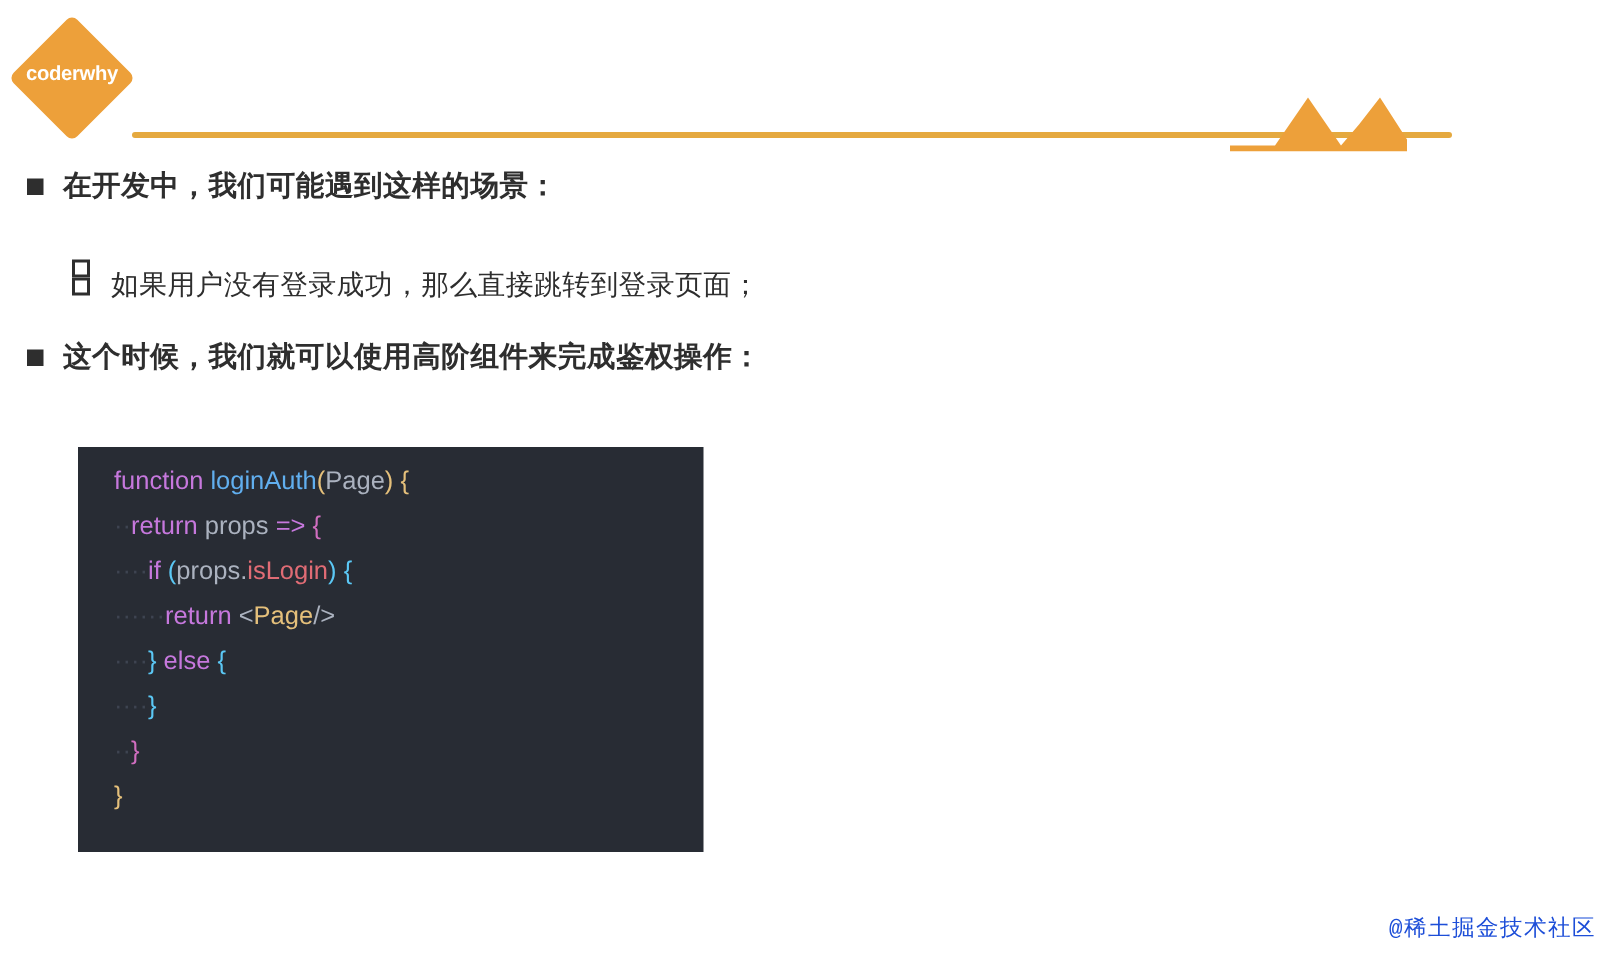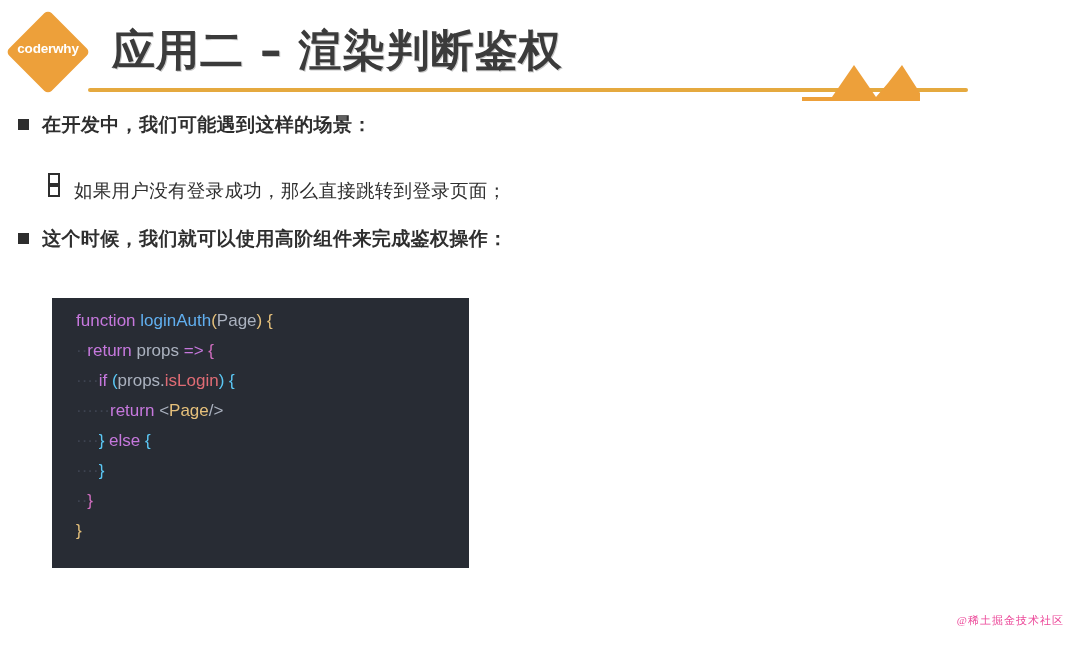--- a/index.html
+++ b/index.html
@@ -16,20 +16,21 @@
     color: #333333;
   }
 
   
   .slide-header {
     position: absolute;
     left: 0;
     top: 0;
     width: 920px;
     height: 100px;
+    padding-left: 18px;
   }
 
   .logo-badge {
     position: absolute;
     left: 9px;
     top: 13px;
     width: 78px;
     height: 78px;
   }
   .logo-diamond {
@@ -173,37 +174,36 @@
 
   .ind-guide {
     color: #3e4451;
   }
 
   
   .watermark {
     position: absolute;
     right: 14px;
     bottom: 22px;
-    font-size: 11px;
-    color: #ec4899;
+    font-size: 15px;
+    color: #1d4ed8;
     letter-spacing: 1px;
-    font-family: Liberation Serif, serif;
+    font-family: Liberation Mono, monospace;
   }
 </style>
 </head>
 <body>
 
 <div class="slide-header">
 
   <div class="logo-badge">
     <div class="logo-diamond"></div>
     <div class="logo-text">coderwhy</div>
   </div>
 
-  <div class="slide-title">应用二 – 渲染判断鉴权</div>
 
   <div class="title-rule"></div>
 
   <svg class="mountains" viewBox="0 0 118 46">
     <path d="M0 42 L30 42 L52 10 L74 42 L86 28 L100 10 L118 38 L118 46 L0 46 Z" fill="#eda03a"></path>
   </svg>
 </div>
 
 <div class="content">
 

